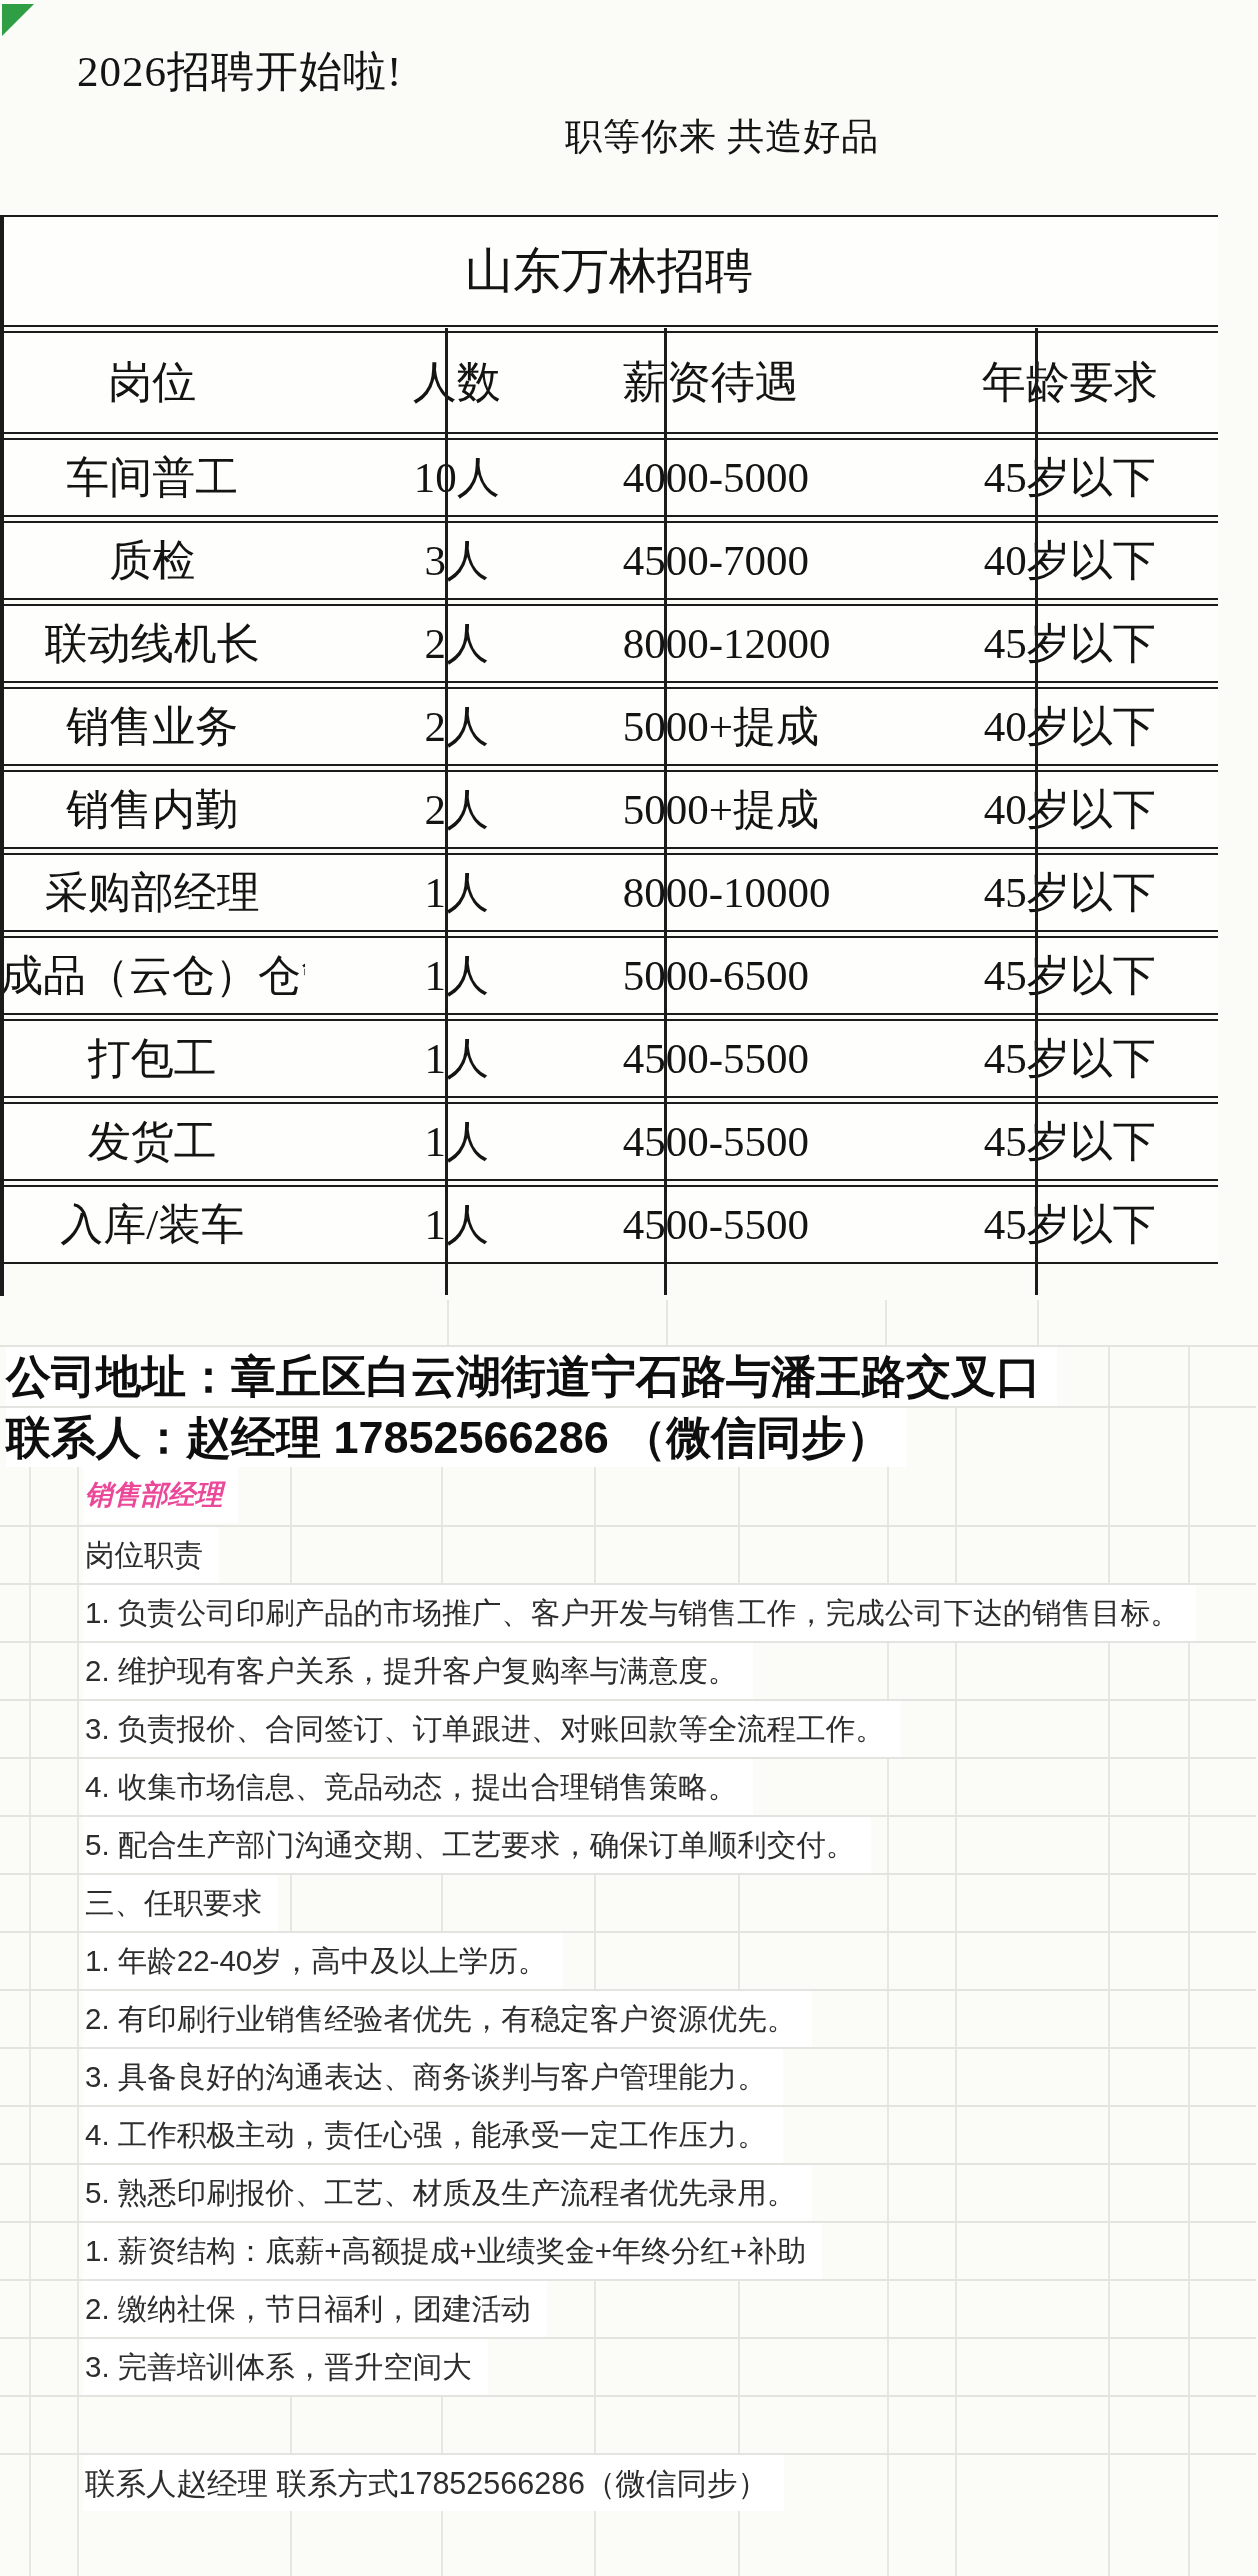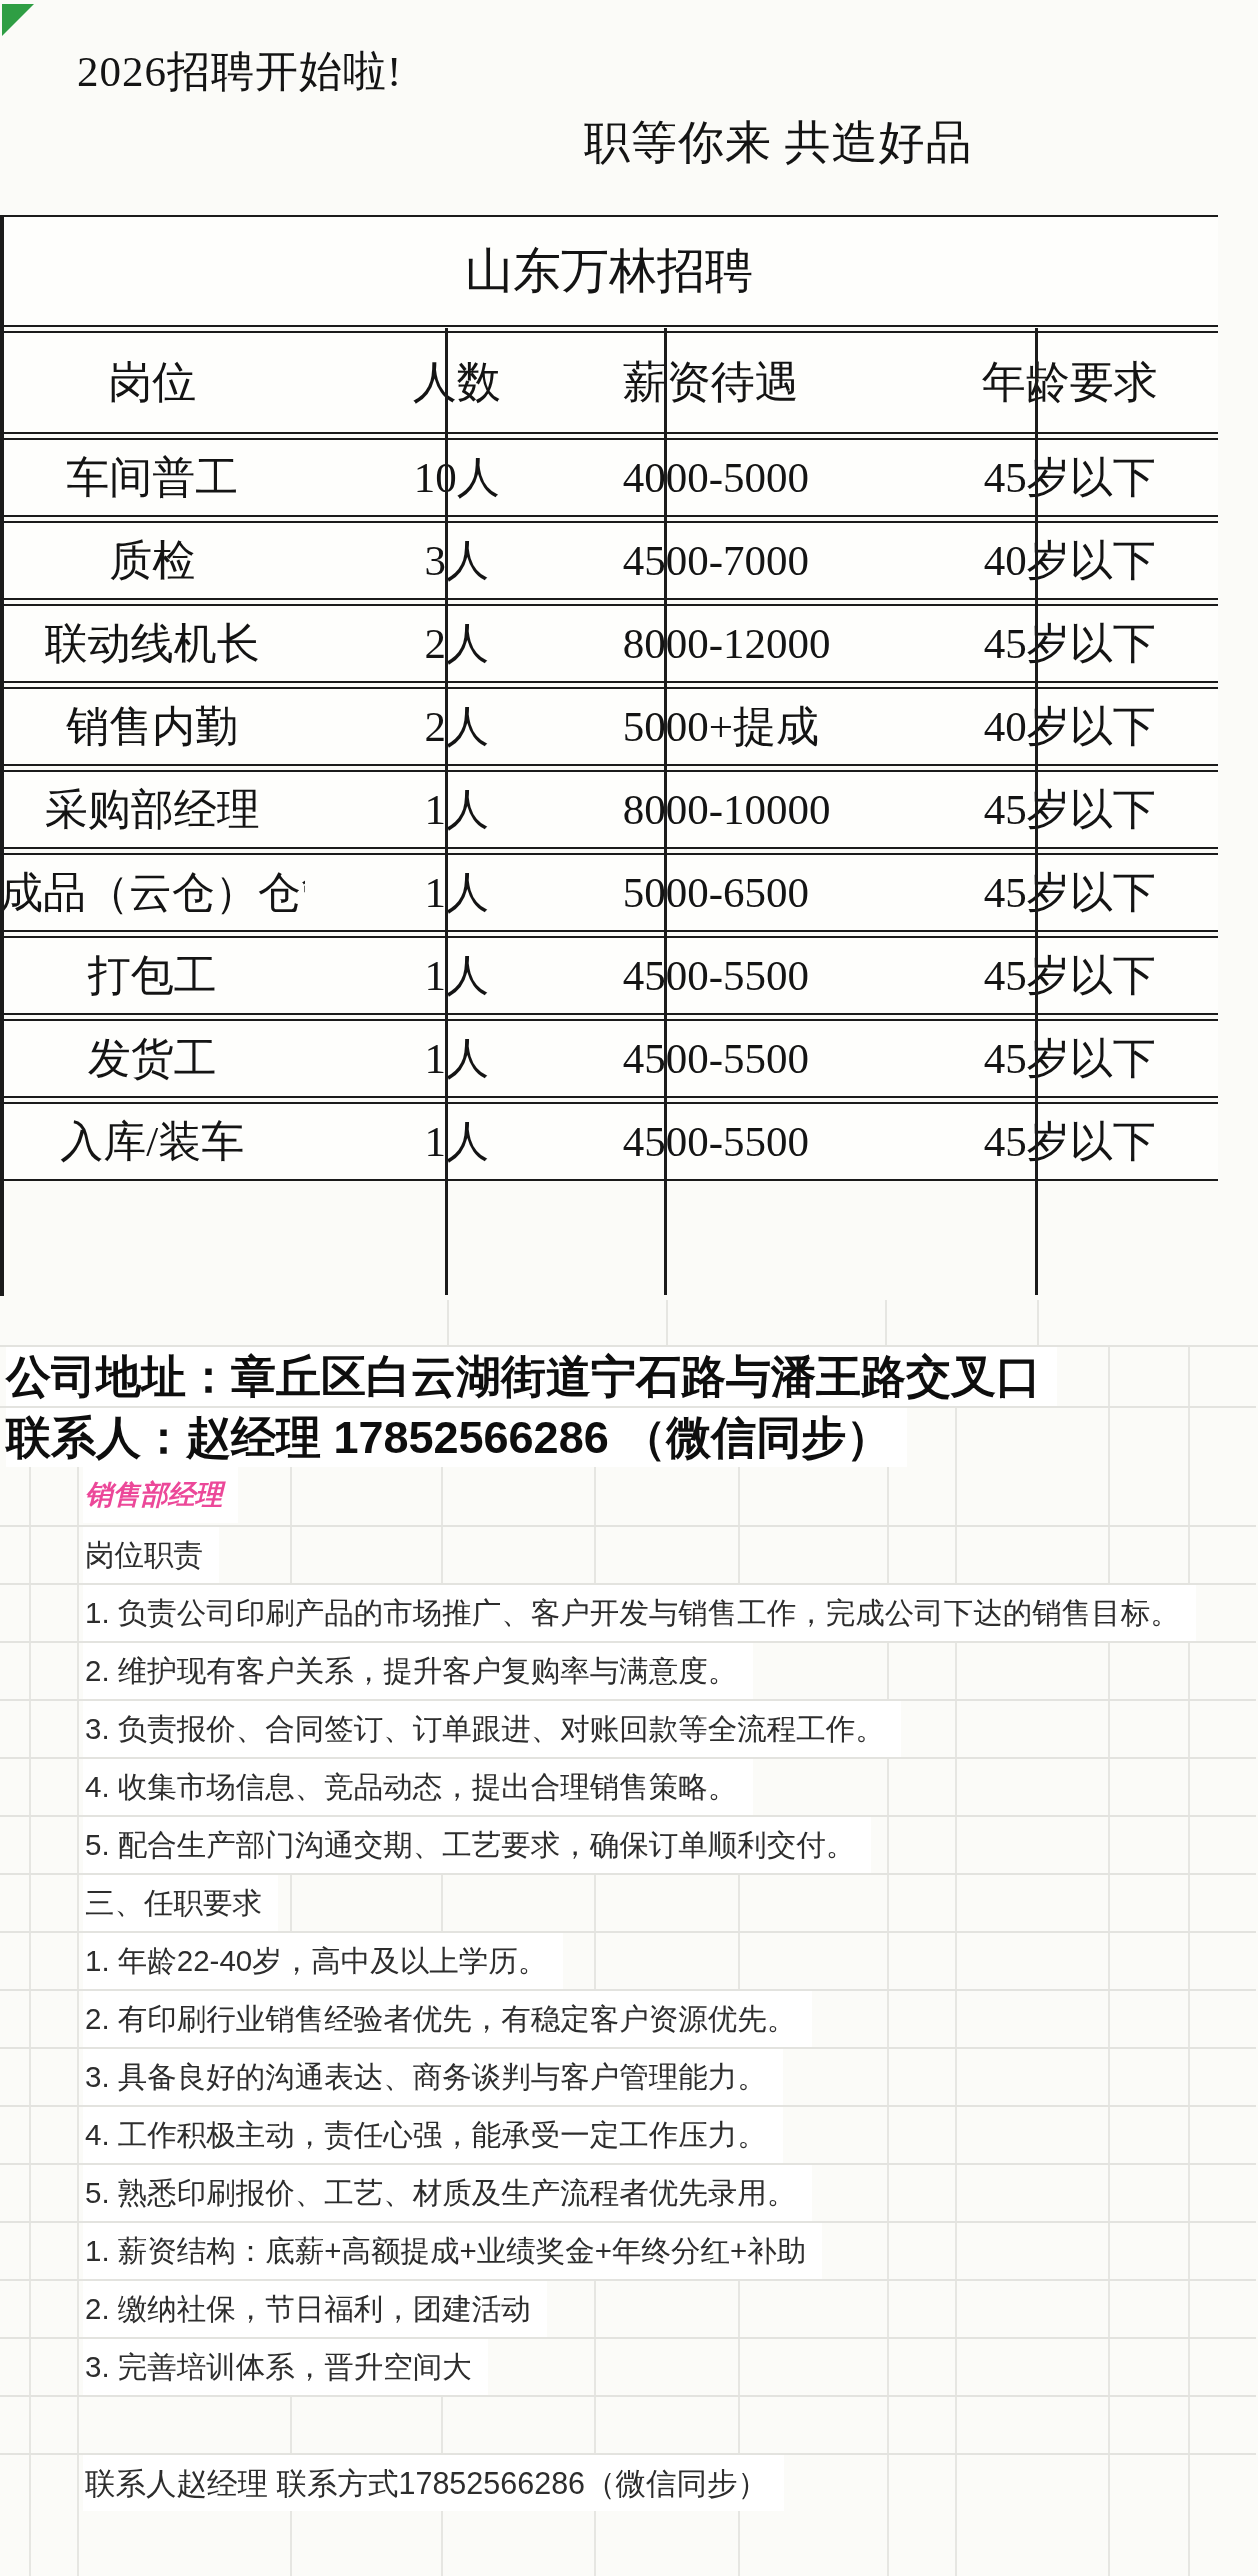--- a/index.html
+++ b/index.html
@@ -10,21 +10,21 @@
     color:#141414;
   }
   
   .corner-triangle {
     position:absolute; top:3.9px; left:2px; width:0; height:0;
     border-top:16.7px solid #2f9e44; border-left:16.7px solid #2f9e44;
     border-right:16.7px solid transparent; border-bottom:16.7px solid transparent;
   }
   
   .title1 { position:absolute; left:77px;  top:43px;  font-size:43px; letter-spacing:1px; }
-  .title2 { position:absolute; left:584px; top:112px; font-size:46px; letter-spacing:1px; }
+  .title2 { position:absolute; left:565px; top:112px; font-size:37px; letter-spacing:1px; }
 
   
   .jobs-table {
     position:absolute; top:211px; left:0; width:1218px;
     border-collapse:separate; border-spacing:0 4.9px; table-layout:fixed;
   }
   .jobs-table td, .jobs-table th {
     border-top:2.9px solid #1b1b1b; border-bottom:2.9px solid #1b1b1b;
     background:#fefefc; padding:0; font-weight:normal; color:#141414;
     overflow:hidden; white-space:nowrap;
@@ -99,20 +99,26 @@
           <td class="c0">质检</td>
           <td class="c1">3人</td>
           <td class="c2">4500-7000</td>
           <td class="c3">40岁以下</td>
         </tr>
         <tr>
           <td class="c0">联动线机长</td>
           <td class="c1">2人</td>
           <td class="c2">8000-12000</td>
           <td class="c3">45岁以下</td>
+        </tr>
+        <tr>
+          <td class="c0">销售业务</td>
+          <td class="c1">2人</td>
+          <td class="c2">5000+提成</td>
+          <td class="c3">40岁以下</td>
         </tr>
         <tr>
           <td class="c0">销售内勤</td>
           <td class="c1">2人</td>
           <td class="c2">5000+提成</td>
           <td class="c3">40岁以下</td>
         </tr>
         <tr>
           <td class="c0">采购部经理</td>
           <td class="c1">1人</td>

